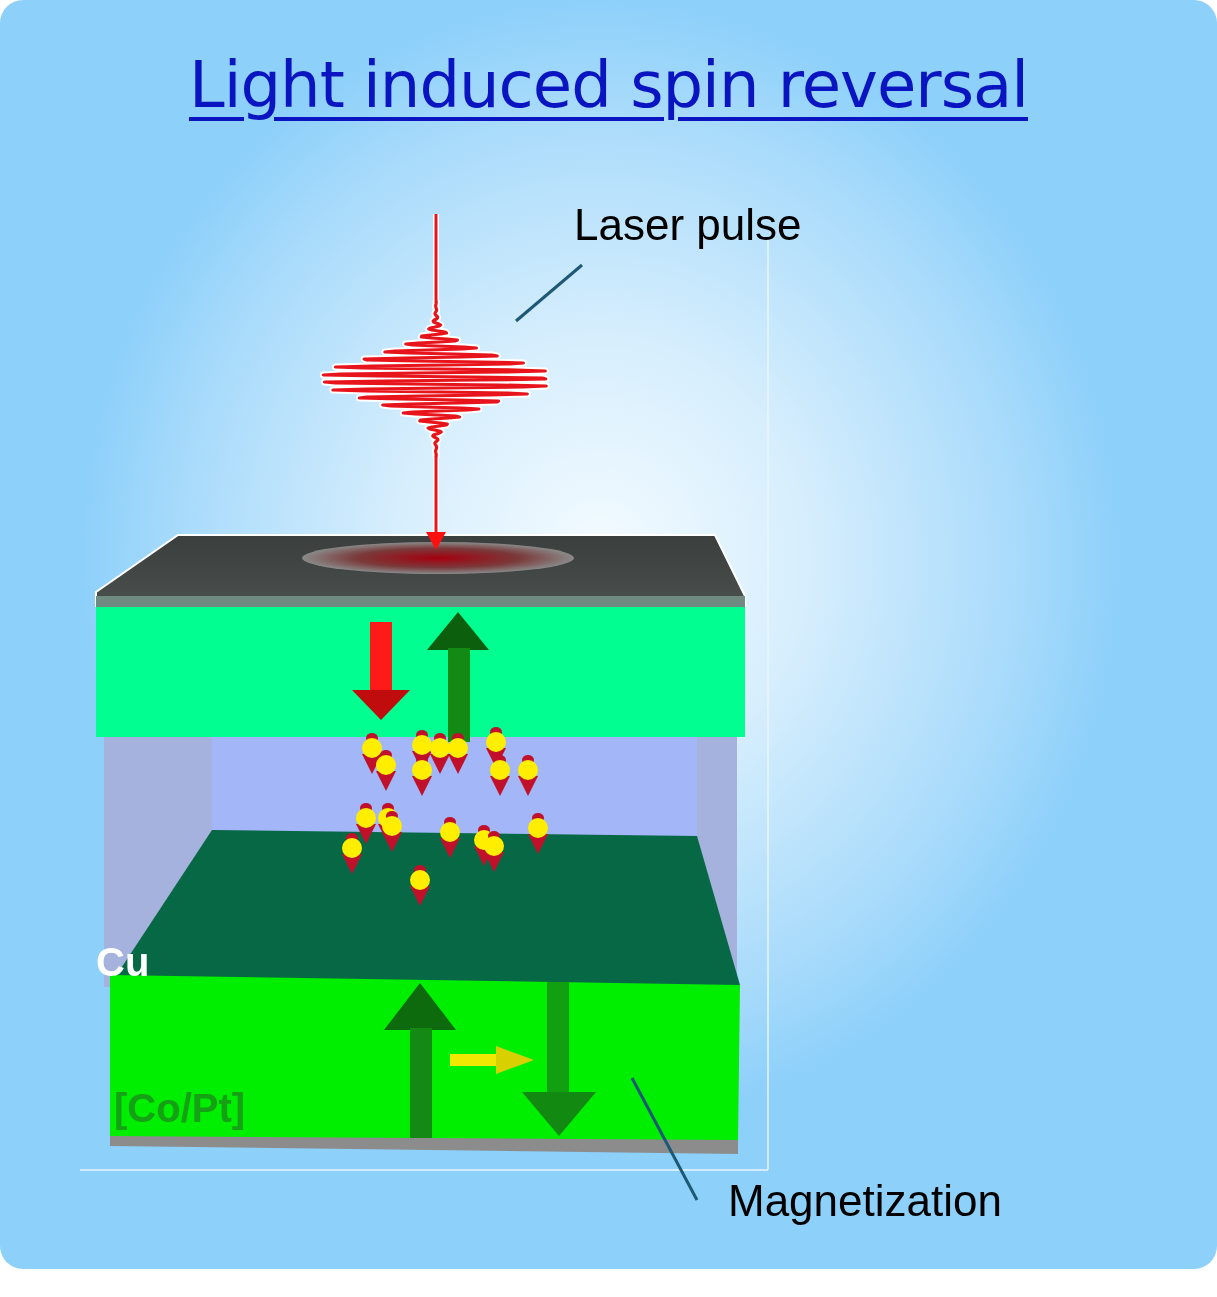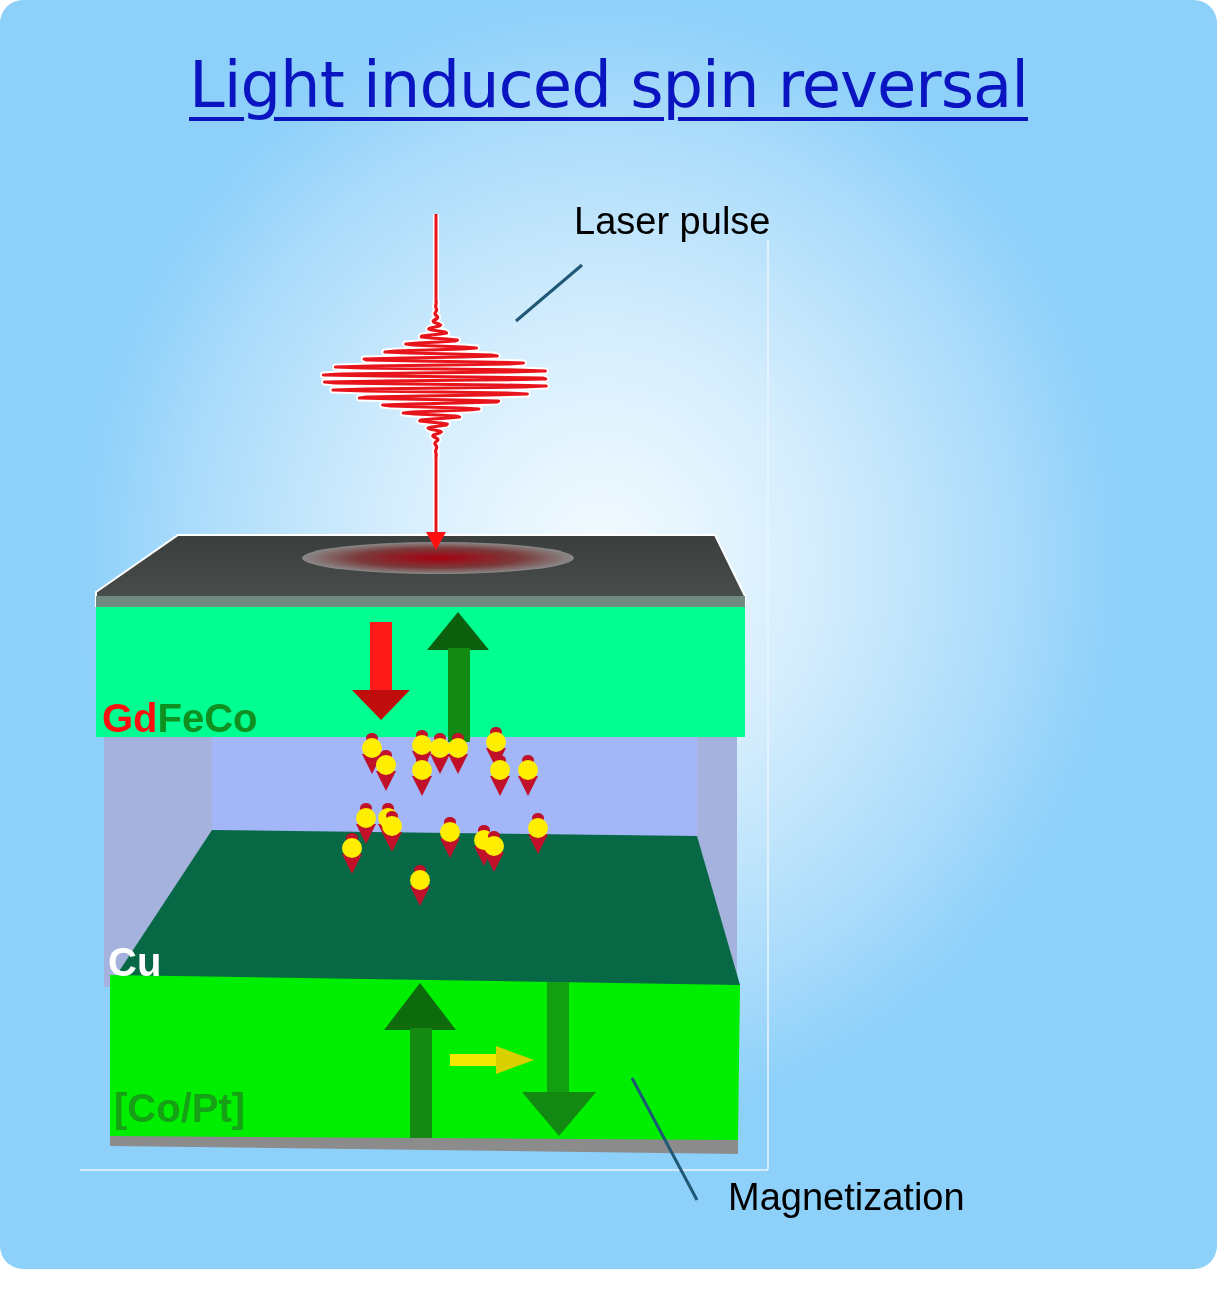--- a/index.html
+++ b/index.html
@@ -11,21 +11,21 @@
       overflow: hidden;
     }
     .title {
       position: absolute; left: 0; top: 48px; width: 1217px; text-align: center;
       font-family: "DejaVu Sans", sans-serif; font-size: 64px; color: #0a14c0;
       text-decoration: underline; text-decoration-thickness: 4px; text-underline-offset: 10px;
       letter-spacing: -1px;
     }
     .label {
       position: absolute; font-family: "Liberation Sans", sans-serif; color: #000;
-      font-size: 38px;
+      font-size: 44px;
     }
     .layer-label {
       position: absolute; font-family: "Liberation Sans", sans-serif; font-weight: bold;
       font-size: 40px;
     }
     svg { position: absolute; left: 0; top: 0; }
   </style>
 </head>
 <body>
 
@@ -188,18 +188,15 @@
       <polygon points="426,532 446,532 436,550" fill="#ff1010"></polygon>
     </g>
 
     <line x1="582" y1="265" x2="516" y2="321" stroke="#1e5874" stroke-width="3"></line>
     <line x1="632" y1="1078" x2="697" y2="1200" stroke="#1e5874" stroke-width="3"></line>
   </svg>
 
   <div class="label" style="left:574px; top:200px;">Laser pulse</div>
   <div class="label" style="left:716px; top:1176px;margin-left:12px;">Magnetization</div>
 
-  <div class="layer-label" style="left:102px; top:696px;">
-    <span style="color:#ff1010;">Gd</span><span style="color:#109020;">FeCo</span>
-  </div>
-  <div class="layer-label" style="left:108px; top:940px; color:#ffffff;text-align:center;">Cu</div>
+  <div class="layer-label" style="left:96px; top:940px; color:#ffffff;text-align:center;">Cu</div>
   <div class="layer-label" style="left:114px; top:1086px; color:#16a016;text-align:right;">[Co/Pt]</div>
 </div>
 
 </body></html>

